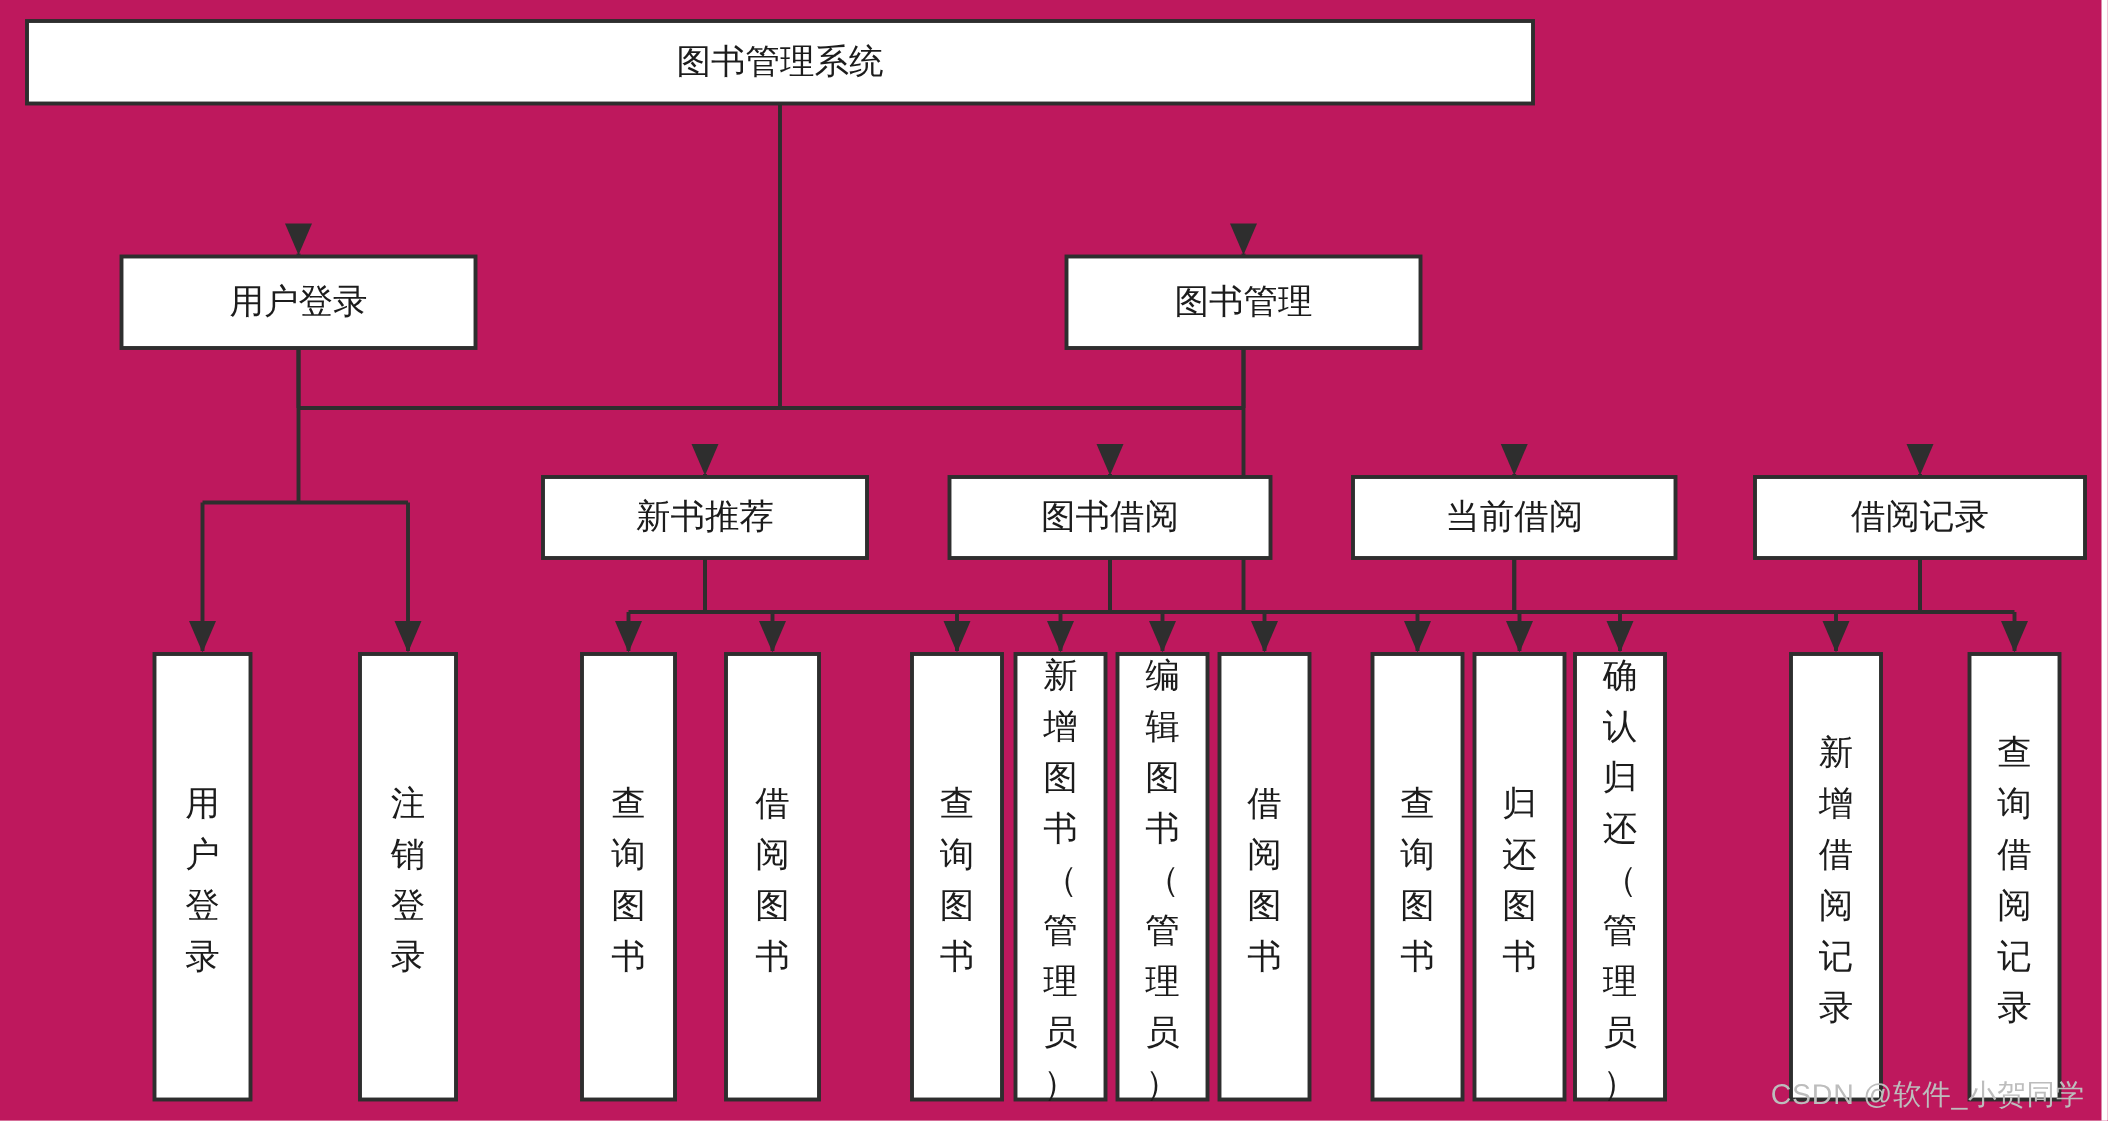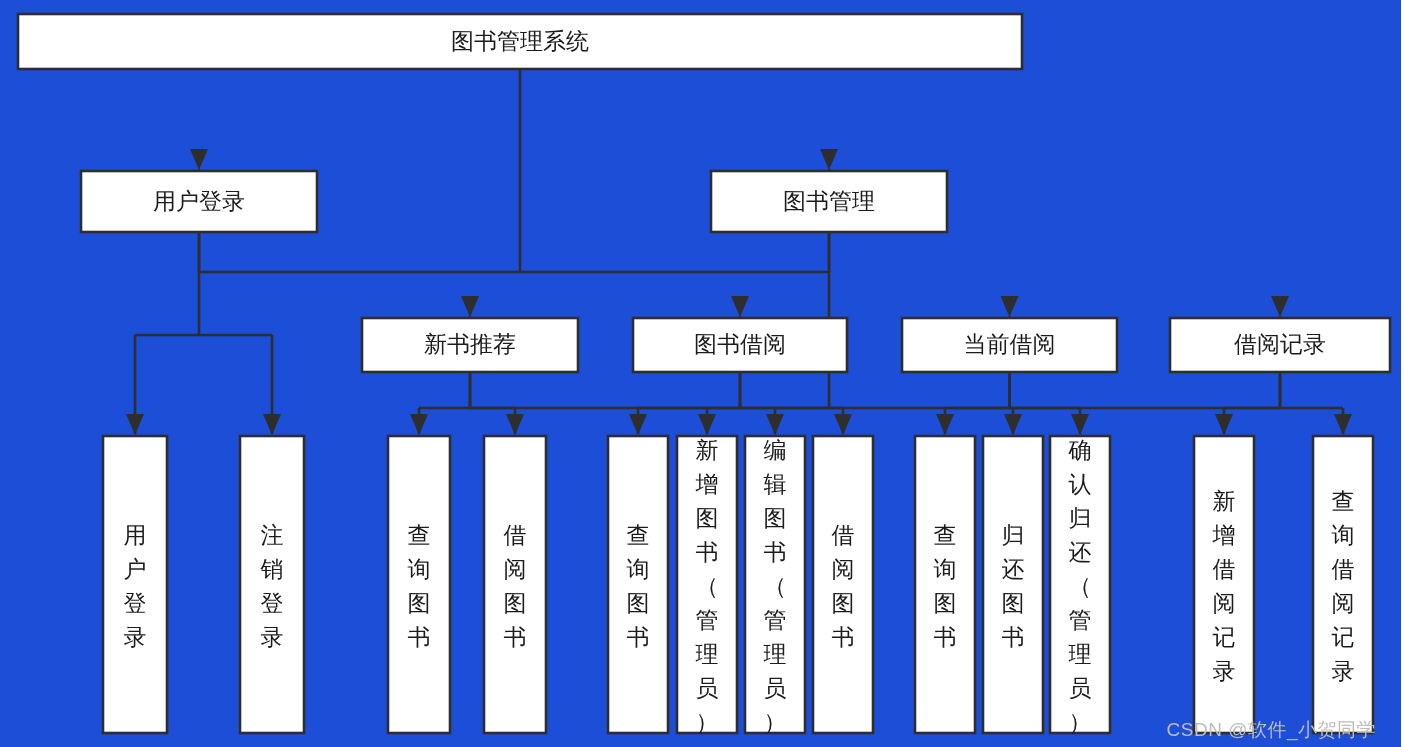--- a/index.html
+++ b/index.html
@@ -12,21 +12,21 @@
     width: 1405px;
     height: 747px;
     font-family: "Liberation Sans", "DejaVu Sans", sans-serif;
     overflow: hidden;
     position: relative;
   }
   #diagram-root {
     position: relative;
     width: 1401px;
     height: 747px;
-    background: #1d4ed8;
+    background: #be185d;
   }
   svg.diagram-canvas {
     position: absolute;
     left: 0;
     top: 0;
     width: 1405px;
     height: 747px;
     display: block;
   }
   .node-box {
@@ -52,21 +52,21 @@
     dominant-baseline: middle;
   }
   .node-label-v-char {
     font-family: "Liberation Sans", "DejaVu Sans", sans-serif;
     font-size: 23px;
     fill: #1c1c1c;
     text-anchor: middle;
   }
   .watermark-text {
     position: absolute;
-    right: 25px;
+    right: 11px;
     bottom: 4px;
     font-family: "Liberation Sans", "DejaVu Sans", sans-serif;
     font-size: 19px;
     color: #bdbdbd;
     letter-spacing: 0.5px;
     white-space: nowrap;
     pointer-events: none;
     user-select: none;
   }
 </style>

